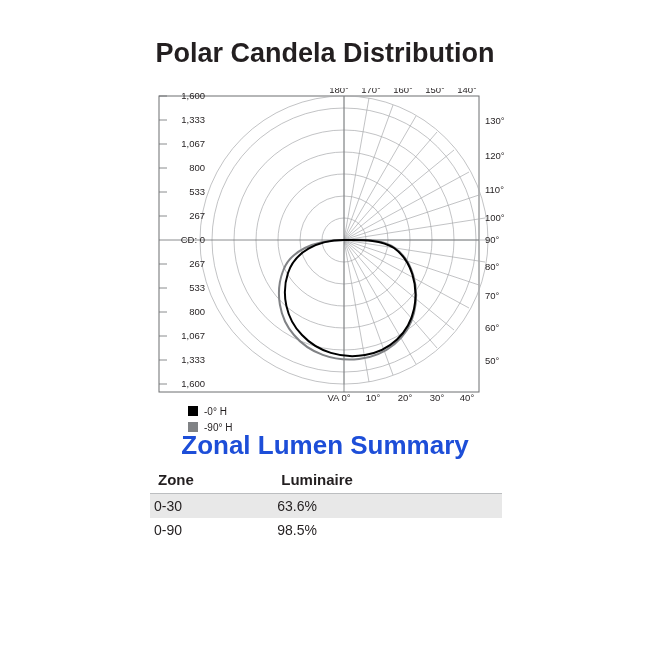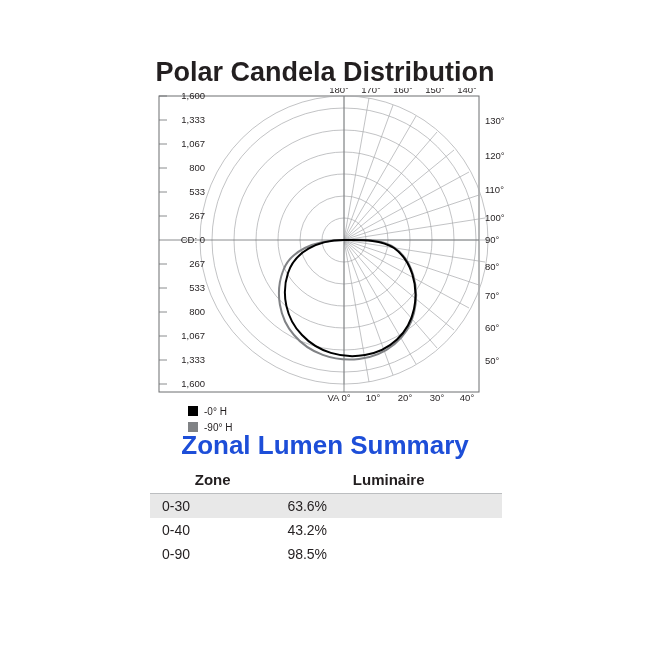--- a/index.html
+++ b/index.html
@@ -17,21 +17,21 @@
   }
   .page {
     position: absolute;
     left: 0; top: 0;
     width: 650px;
     height: 650px;
   }
   .chart-title {
     position: absolute;
     left: 0;
-    top: 57px;
+    top: 38px;
     width: 650px;
     text-align: center;
     font-size: 27px;
     font-weight: bold;
     letter-spacing: 0px;
     color: #231f20;
   }
   .polar-wrap {
     position: absolute;
     left: 0;
@@ -78,29 +78,29 @@
   }
   .zls-table {
     position: absolute;
     left: 150px;
     top: 468px;
     width: 352px;
     border-collapse: collapse;
     font-size: 14px;
   }
   .zls-table th {
-    text-align: center;
+    text-align: left;
     font-size: 15px;
     font-weight: bold;
     padding: 3px 8px 5px 8px;
     color: #231f20;
     border-bottom: 1px solid #bcbec0;
   }
   .zls-table td {
-    padding: 4px 12px;
+    padding: 4px 4px;
     color: #231f20;
     font-size: 14px;
     margin-top: 8px;
   }
   .zls-table tbody tr.odd td {
     background: #e8e8e8;
   }
   .zls-table tbody tr.even td {
     background: #ffffff;
   }
@@ -254,23 +254,19 @@
         <th class="col-zone">Zone</th>
         <th class="col-lum">Luminaire</th>
       </tr>
     </thead>
     <tbody>
       <tr class="odd">
         <td class="col-zone">0-30</td>
         <td class="col-lum">63.6%</td>
       </tr>
       <tr class="even">
-        <td class="col-zone">0-40</td>
-        <td class="col-lum">43.2%</td>
-      </tr>
-      <tr class="even">
         <td class="col-zone">0-90</td>
         <td class="col-lum">98.5%</td>
       </tr>
     </tbody>
   </table>
 
 </div>
 
 </body></html>

